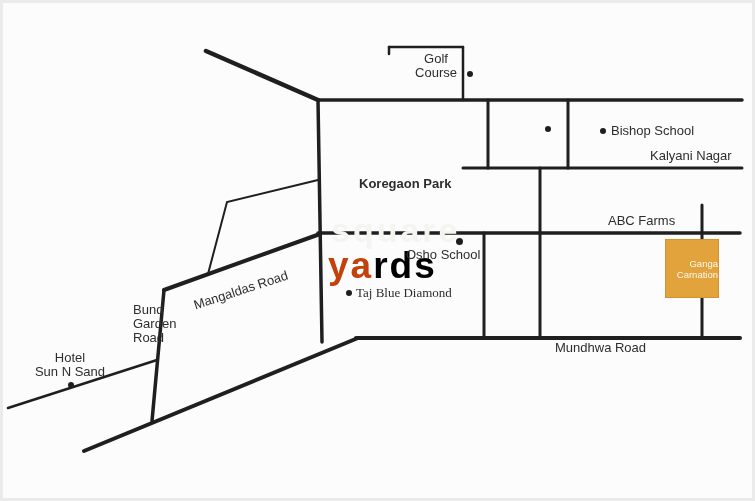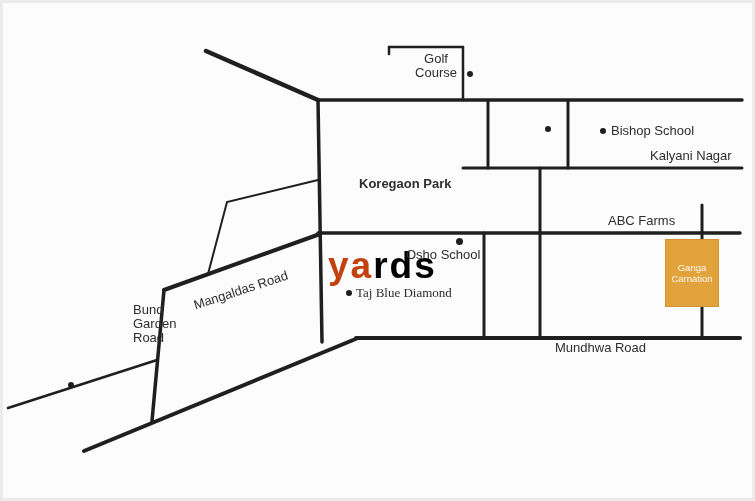--- a/index.html
+++ b/index.html
@@ -32,23 +32,23 @@
     font-weight:bold;font-size:34px;letter-spacing:3px;
     color:#f4f4f1;
   }
   .wm-line2{
     position:absolute;left:328px;top:245px;
     font-weight:bold;font-size:37px;letter-spacing:2px;
   }
   .wm-strong{color:#c2410c;}
   .wm-faint{color:#000000;}
   .highlight-box{
-    position:absolute;left:643px;top:239px;width:54px;height:68px;
+    position:absolute;left:643px;top:239px;width:54px;height:59px;
     background:#e2a33c;border:1px solid #d3922f;box-sizing:border-box;
-    display:flex;flex-direction:column;align-items:center;justify-content:center;
+    display:flex;flex-direction:column;align-items:flex-end;justify-content:center;
     color:rgba(255,255,255,0.92);
     font-size:9.5px;line-height:11px;text-align:center;
   }
   .rot{
     transform:rotate(-18deg);
     transform-origin:0 0;
   }
 </style>
 </head>
 <body>
@@ -85,20 +85,21 @@
       <line x1="484" y1="233" x2="484" y2="338" stroke-width="3"></line>
       <line x1="702" y1="205" x2="702" y2="338" stroke-width="3"></line>
 
       <line x1="389" y1="47" x2="463" y2="47" stroke-width="2.5"></line>
       <line x1="463" y1="47" x2="463" y2="100" stroke-width="2.5"></line>
       <line x1="389" y1="47" x2="389" y2="54" stroke-width="2.5"></line>
     </g>
   </svg>
 
   <div class="watermark-layer">
+    <div class="wm-line1">square</div>
     <div class="wm-line2"><span class="wm-strong">ya</span><span class="wm-faint">rds</span></div>
   </div>
 
   <div class="labels-layer">
 
     <div class="lbl center" style="left:383px;top:52px;width:62px;">
       <div>Golf</div>
       <div>Course</div>
     </div>
     <div class="dot" style="left:445px;top:71px;"></div>
@@ -121,20 +122,24 @@
     <div class="dot" style="left:324px;top:290px;"></div>
 
     <div class="lbl rot" style="left:170px;top:299px;">Mangaldas Road</div>
 
     <div class="lbl" style="left:111px;top:303px;">
       <div>Bund</div>
       <div>Garden</div>
       <div>Road</div>
     </div>
 
+    <div class="lbl center" style="left:6px;top:351px;width:84px;">
+      <div>Hotel</div>
+      <div>Sun N Sand</div>
+    </div>
     <div class="dot" style="left:46px;top:382px;"></div>
 
     <div class="lbl" style="left:533px;top:341px;">Mundhwa Road</div>
 
     <div class="highlight-box">
       <div>Ganga</div>
       <div>Carnation</div>
     </div>
 
   </div>

